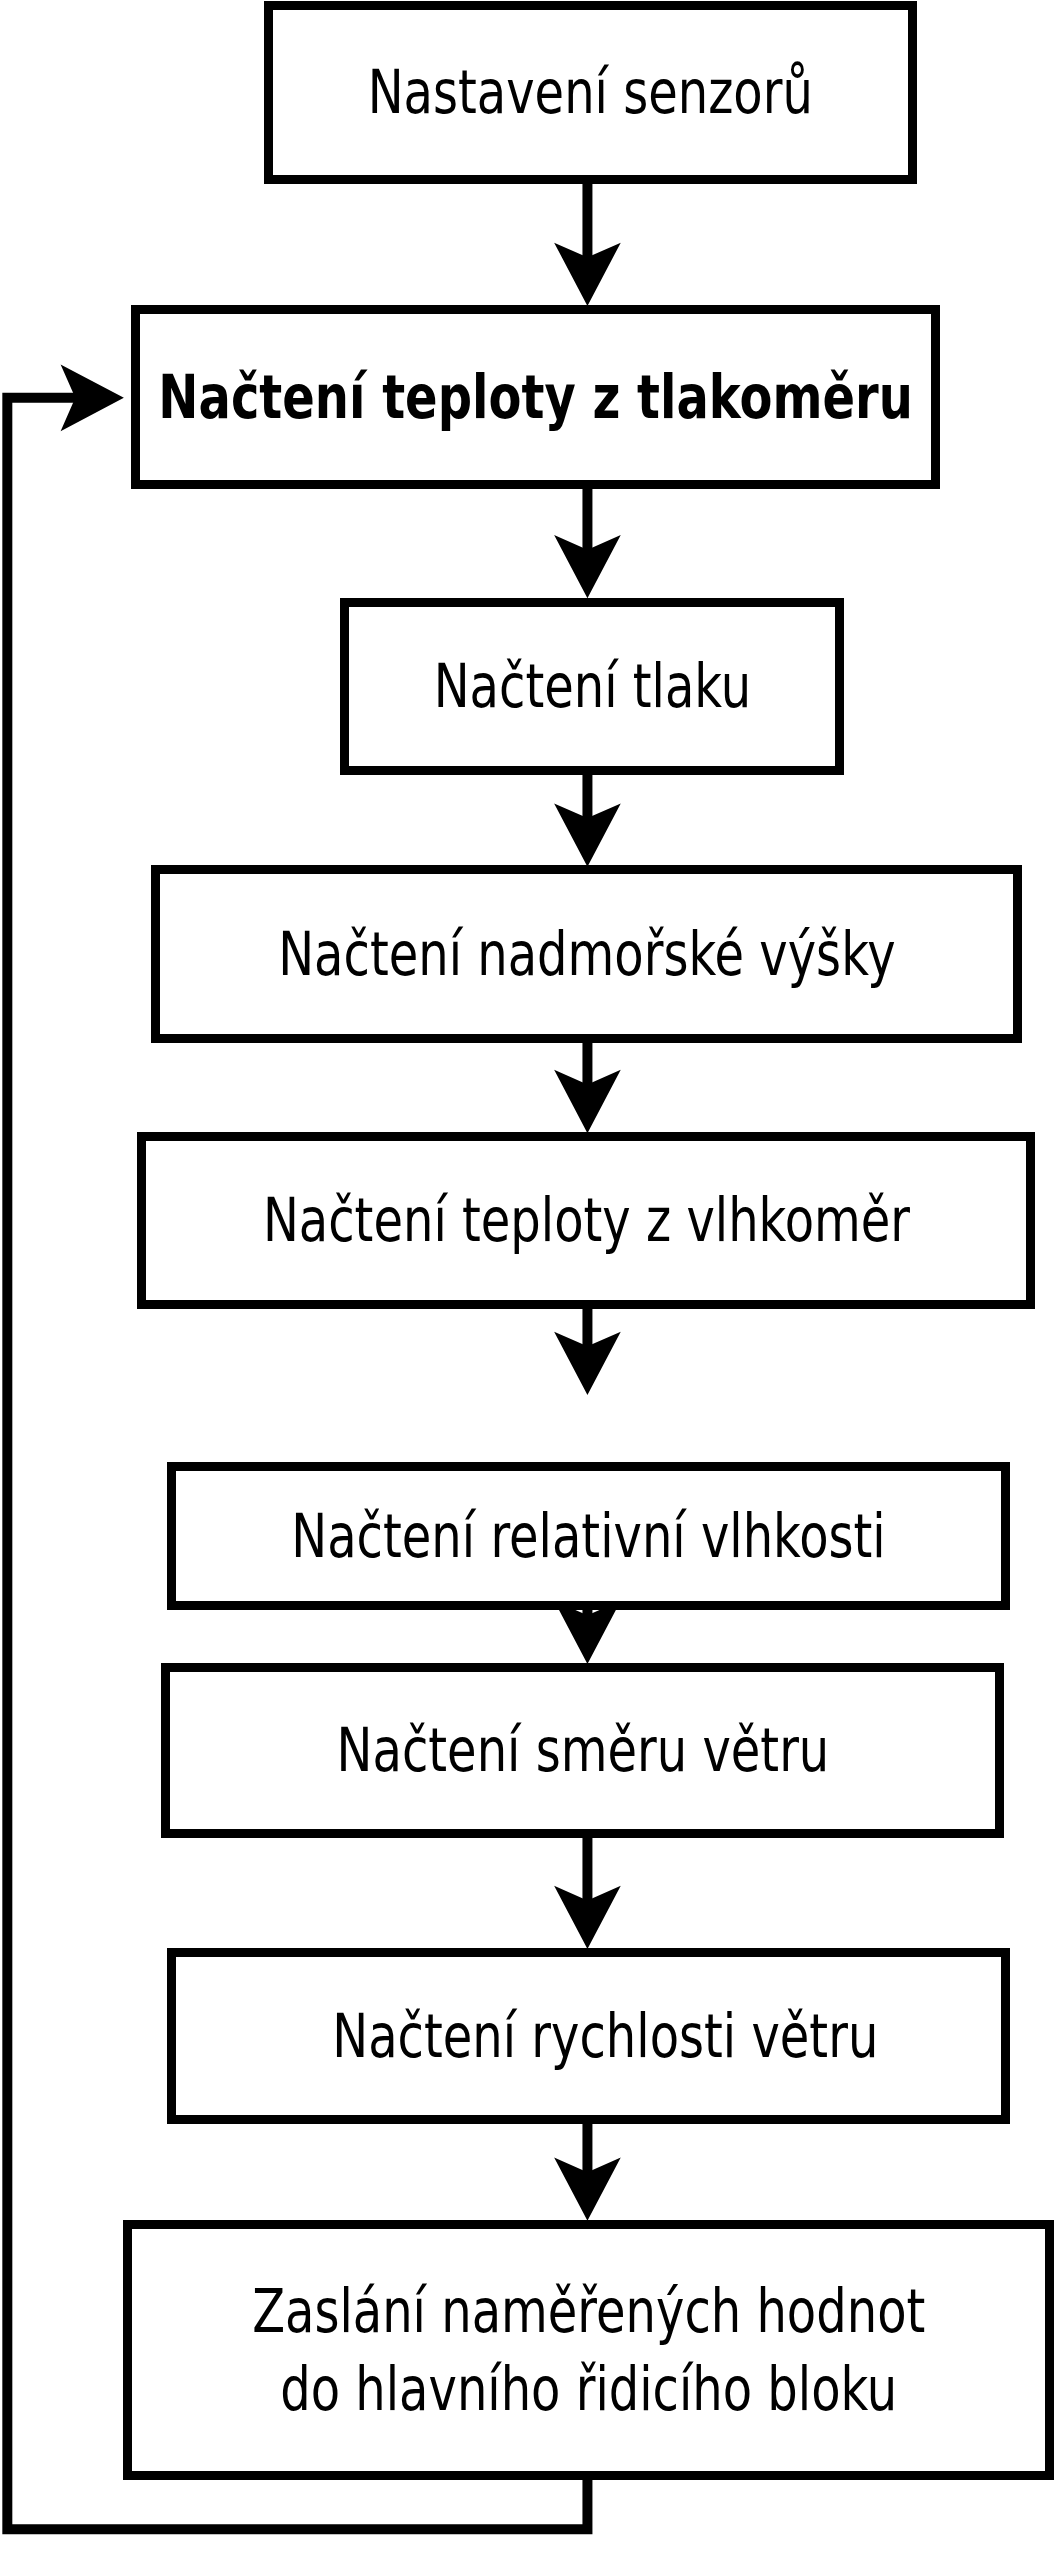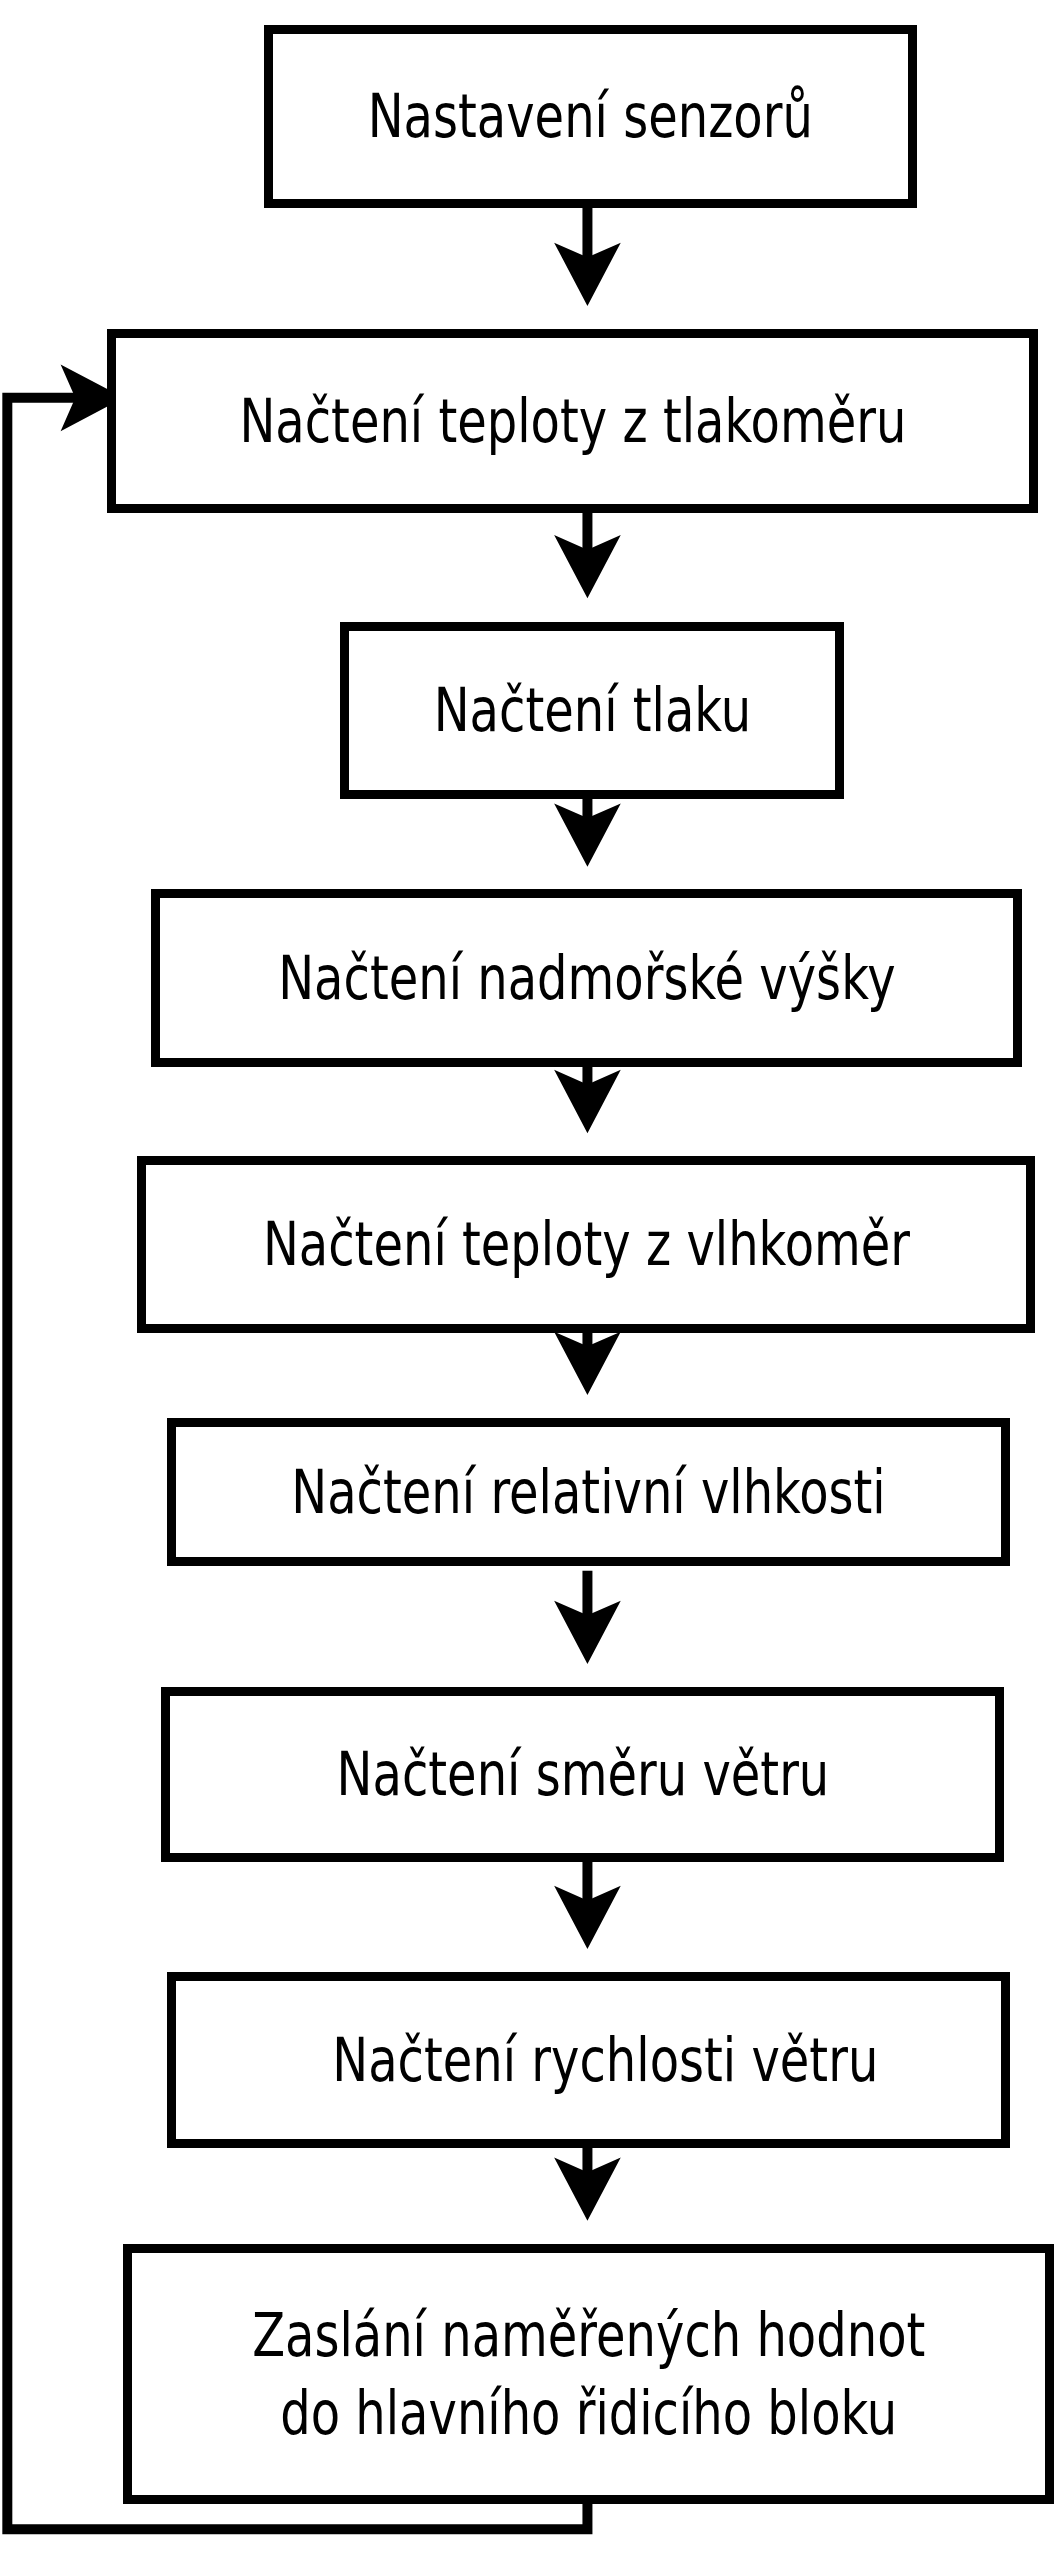--- a/index.html
+++ b/index.html
@@ -4,31 +4,31 @@
 <style>
   html,body{margin:0;padding:0;background:#ffffff;}
   .canvas{
     position:relative;width:1055px;height:2576px;background:#ffffff;overflow:hidden;
     font-family:"DejaVu Sans","Liberation Sans",sans-serif;color:#000000;
   }
   .edges{position:absolute;left:0;top:0;width:1055px;height:2576px;}
   .node{
     position:absolute;box-sizing:border-box;background:#ffffff;border:9.3px solid #000000;
     display:flex;align-items:center;justify-content:center;
-    font-size:60px;line-height:1.15;text-align:center;margin-top:24px;
+    font-size:60px;line-height:1.15;text-align:center;
   }
   .node .lbl{display:inline-block;transform:scaleX(0.80);white-space:nowrap;}
   #n8 .lbl{white-space:pre-line;line-height:1.3;}
   
   #n0{left:264px;top:1.3px;width:653px;height:183px;}
-  #n1{left:107px;top:305px;width:931px;height:184px;}
+  #n1{left:131px;top:305px;width:809px;height:184px;font-weight:bold;}
   #n2{left:340px;top:598px;width:504px;height:177px;}
   #n3{left:151px;top:865px;width:871px;height:178px;}
   #n4{left:137px;top:1132px;width:898px;height:177px;}
-  #n5{left:167px;top:1394px;width:843px;height:148px;}
+  #n5{left:167px;top:1462px;width:843px;height:148px;}
   #n6{left:161px;top:1663px;width:843px;height:175px;}
   #n7{left:167px;top:1948px;width:843px;height:176px;padding-left:34px;}
   #n8{left:123px;top:2220px;width:931px;height:260px;}
 </style>
 </head>
 <body>
 
 <div class="canvas">
 
   <svg class="edges" width="1055" height="2576" viewBox="0 0 1584 3867" fill="#000000" stroke="none" aria-hidden="true">

